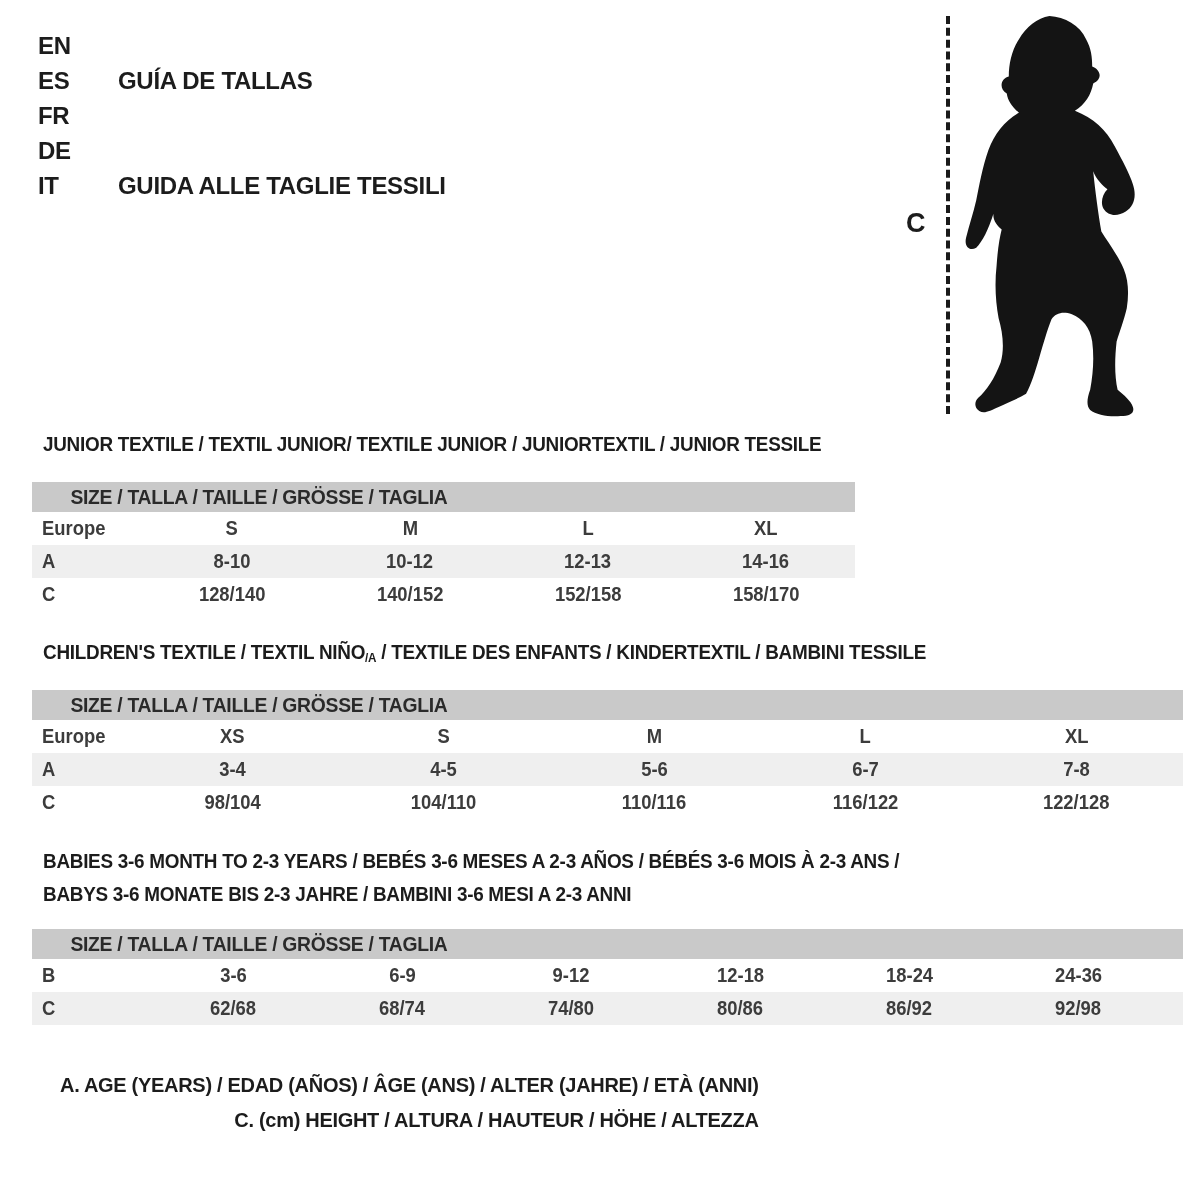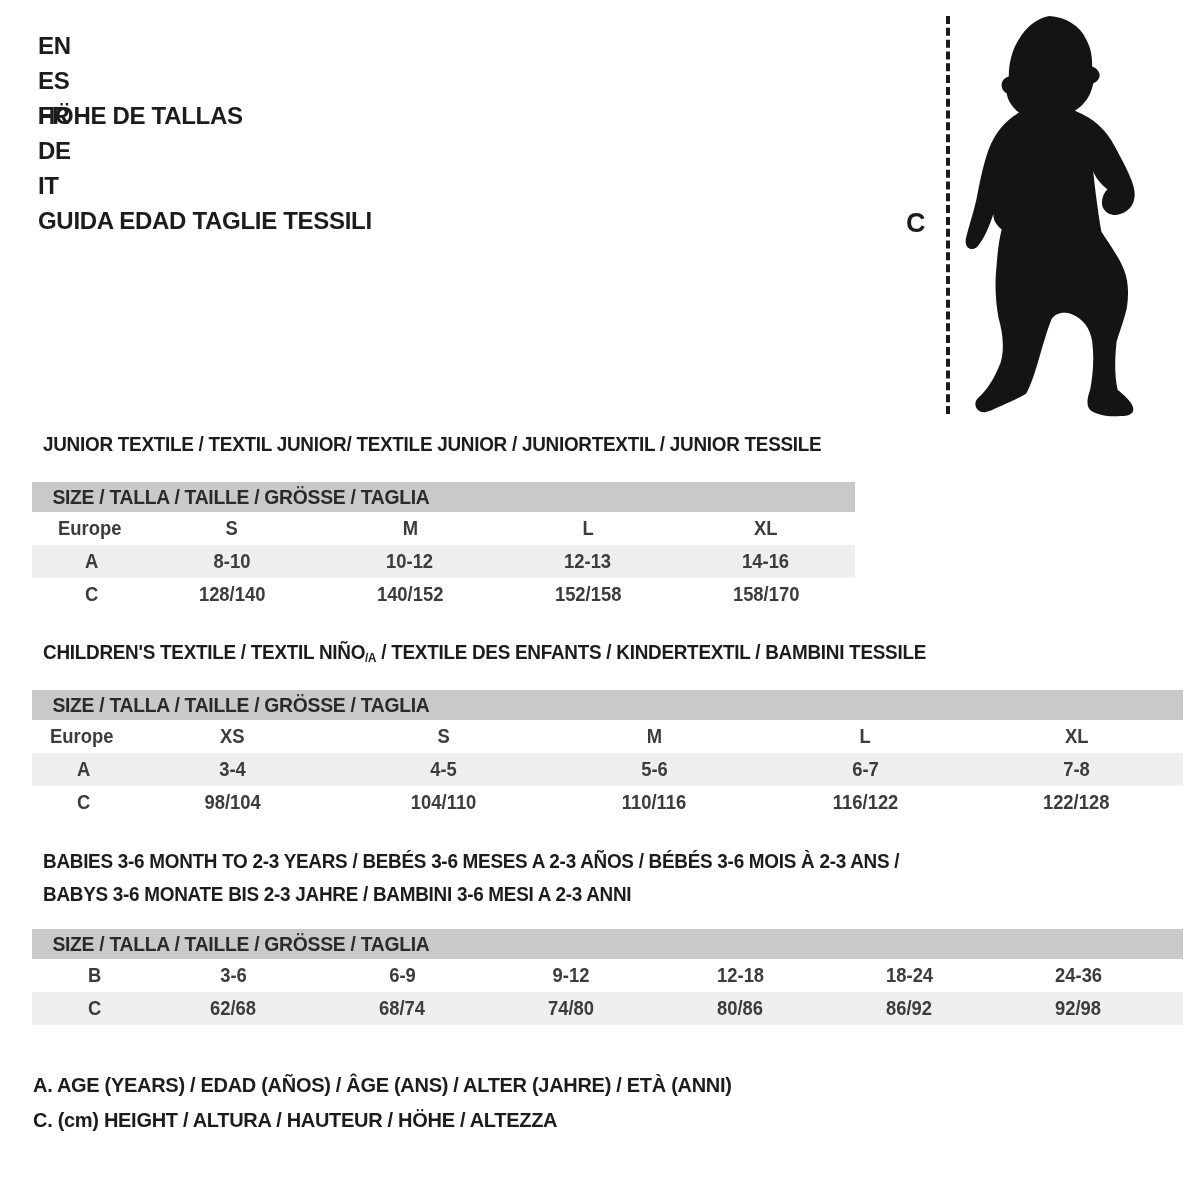--- a/index.html
+++ b/index.html
@@ -7,21 +7,21 @@
     width:1200px; height:1200px; position:relative; overflow:hidden;
     background:#ffffff;
     font-family:"Liberation Sans","DejaVu Sans",sans-serif;
     font-weight:bold; color:#1c1c1c;
     -webkit-font-smoothing:antialiased;
   }
   .abs { position:absolute; }
 
   
   .lang-block { left:38px; top:28px; }
-  .lang-row { display:flex; height:35px; line-height:35px; font-size:24px; letter-spacing:-0.3px;flex-direction:column; }
+  .lang-row { display:flex; height:35px; line-height:35px; font-size:24px; letter-spacing:-0.3px; }
   .lang-code { width:80px; }
   .lang-title { white-space:nowrap; }
 
   
   .measure-line { left:946px; top:16px; height:398px; width:0; border-left:4px dashed #1a1a1a; }
   .measure-label { left:906px; top:208px; font-size:27px; }
   .silhouette { left:962px; top:16px; }
 
   
   .section-title { font-size:21px; letter-spacing:-0.3px; white-space:nowrap;
@@ -30,55 +30,55 @@
   .title-children { left:43px; top:640px; }
   .title-babies { left:43px; top:844px; line-height:33px; }
   .title-sub { font-size:13px; position:relative; top:3px; }
 
   
   .size-table { left:32px; }
   .junior-table { top:482px; width:823px; }
   .children-table { top:690px; width:1151px; }
   .babies-table { top:929px; width:1151px; }
   .table-header { height:30px; background:#c9c9c9; display:flex; align-items:center;
-                  padding-left:4px; font-size:21px; color:#2a2a2a; letter-spacing:-0.3px; }
+                  padding-left:22px; font-size:21px; color:#2a2a2a; letter-spacing:-0.3px; }
   .t-row { display:grid; height:33px; align-items:center; color:#3c3c3c; font-size:20px; }
   .t-row.alt { background:#efefef; }
   .junior-table .t-row { grid-template-columns:111px 178px 178px 178px 178px; }
   .children-table .t-row { grid-template-columns:95px 211px 211px 211px 211px 211px; }
   .babies-table .t-row { grid-template-columns:117px 169px 169px 169px 169px 169px 169px; }
-  .cell.label { text-align:center; padding-left:10px; }
+  .cell.label { text-align:left; padding-left:10px; }
   .cell.val { text-align:center; }
   .cnd { display:inline-block; transform:scaleX(0.92); white-space:nowrap; }
   .cell.label .cnd { transform-origin:0 50%; }
 
   
-  .legend { left:33px; top:1068px; font-size:20px; line-height:35px; letter-spacing:-0.3px; }
+  .legend { left:60px; top:1068px; font-size:20px; line-height:35px; letter-spacing:-0.3px;text-align:right; }
   .legend div { white-space:nowrap; }
 </style>
 </head>
 <body>
 
 <div class="abs lang-block">
   <div class="lang-row">
     <span class="lang-code">EN</span>
   </div>
   <div class="lang-row">
     <span class="lang-code">ES</span>
-    <span class="lang-title">HÖHE DE TALLAS</span>
+    <span class="lang-title">GUÍA DE TALLAS</span>
   </div>
   <div class="lang-row">
     <span class="lang-code">FR</span>
   </div>
   <div class="lang-row">
     <span class="lang-code">DE</span>
   </div>
   <div class="lang-row">
     <span class="lang-code">IT</span>
-    <span class="lang-title">GUIDA EDAD TAGLIE TESSILI</span>
+    <span class="lang-title">GUIDA ALLE TAGLIE TESSILI</span>
   </div>
 </div>
 
 <div class="abs measure-line"></div>
 <div class="abs measure-label">C</div>
 <svg class="abs silhouette" width="178" height="403" viewBox="0 0 175 400" preserveAspectRatio="none">
   <path fill="#141414" d="M86 0
     C101 1 116 9 122 23 C127 32 128 41 128 50
     C136 53 139 62 129 67 C127 78 121 88 111 94
     C129 101 142 113 150 129 C158 144 165 157 168 167

